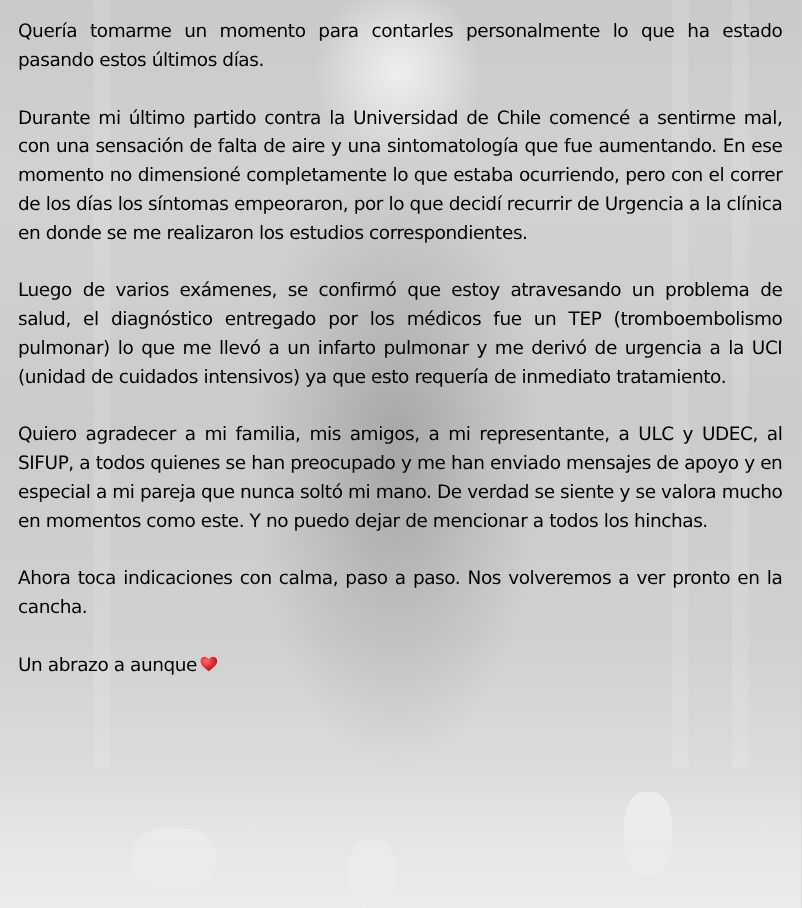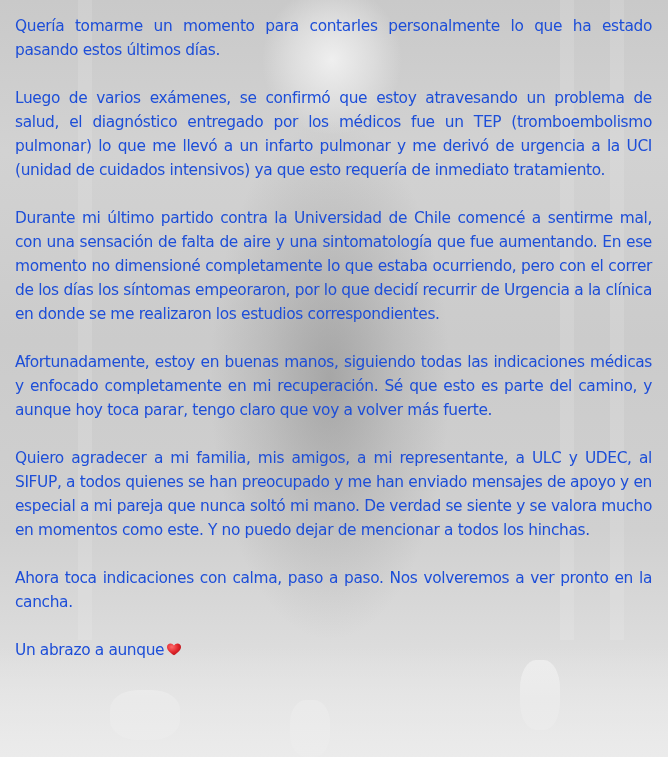--- a/index.html
+++ b/index.html
@@ -40,21 +40,21 @@
     .bg .leg {
       position: absolute;
       border-radius: 40%;
       background: rgba(250,250,250,0.55);
     }
     .letter {
       position: absolute;
       left: 15px;
       top: 14px;
       width: 637px;
-      color: #1d4ed8;
+      color: #000000;
       font-size: 15.4px;
       line-height: 24px;
       letter-spacing: -0.35px;
     }
     .letter p {
       margin: 0 0 24px 0;
       text-align: justify;
     }
     .letter p.closing {
       text-align: left;
@@ -76,23 +76,22 @@
   <div class="post" style="left:560px"></div>
   <div class="post" style="left:610px"></div>
   <div class="leg" style="left:110px;top:690px;width:70px;height:50px"></div>
   <div class="leg" style="left:290px;top:700px;width:40px;height:57px"></div>
   <div class="leg" style="left:520px;top:660px;width:40px;height:70px"></div>
   <div class="field"></div>
 </div>
 
 <div class="letter">
   <p>Quería tomarme un momento para contarles personalmente lo que ha estado pasando estos últimos días.</p>
+  <p>Durante mi último partido contra la Universidad de Chile comencé a sentirme mal, con una sensación de falta de aire y una sintomatología que fue aumentando. En ese momento no dimensioné completamente lo que estaba ocurriendo, pero con el correr de los días los síntomas empeoraron, por lo que decidí recurrir de Urgencia a la clínica en donde se me realizaron los estudios correspondientes.</p>
   <p>Luego de varios exámenes, se confirmó que estoy atravesando un problema de salud, el diagnóstico entregado por los médicos fue un TEP (tromboembolismo pulmonar) lo que me llevó a un infarto pulmonar y me derivó de urgencia a la UCI (unidad de cuidados intensivos) ya que esto requería de inmediato tratamiento.</p>
-  <p>Durante mi último partido contra la Universidad de Chile comencé a sentirme mal, con una sensación de falta de aire y una sintomatología que fue aumentando. En ese momento no dimensioné completamente lo que estaba ocurriendo, pero con el correr de los días los síntomas empeoraron, por lo que decidí recurrir de Urgencia a la clínica en donde se me realizaron los estudios correspondientes.</p>
-  <p>Afortunadamente, estoy en buenas manos, siguiendo todas las indicaciones médicas y enfocado completamente en mi recuperación. Sé que esto es parte del camino, y aunque hoy toca parar, tengo claro que voy a volver más fuerte.</p>
   <p>Quiero agradecer a mi familia, mis amigos, a mi representante, a ULC y UDEC, al SIFUP, a todos quienes se han preocupado y me han enviado mensajes de apoyo y en especial a mi pareja que nunca soltó mi mano. De verdad se siente y se valora mucho en momentos como este. Y no puedo dejar de mencionar a todos los hinchas.</p>
   <p>Ahora toca indicaciones con calma, paso a paso. Nos volveremos a ver pronto en la cancha.</p>
   <p class="closing"><span>Un abrazo a aunque</span><span class="heart"><svg viewBox="0 0 24 22" width="14" height="13">
           <defs>
             <radialGradient id="hg" cx="35%" cy="30%" r="75%">
               <stop offset="0%" stop-color="#ff6a6a"></stop>
               <stop offset="60%" stop-color="#e0262b"></stop>
               <stop offset="100%" stop-color="#b3121a"></stop>
             </radialGradient>
           </defs>

